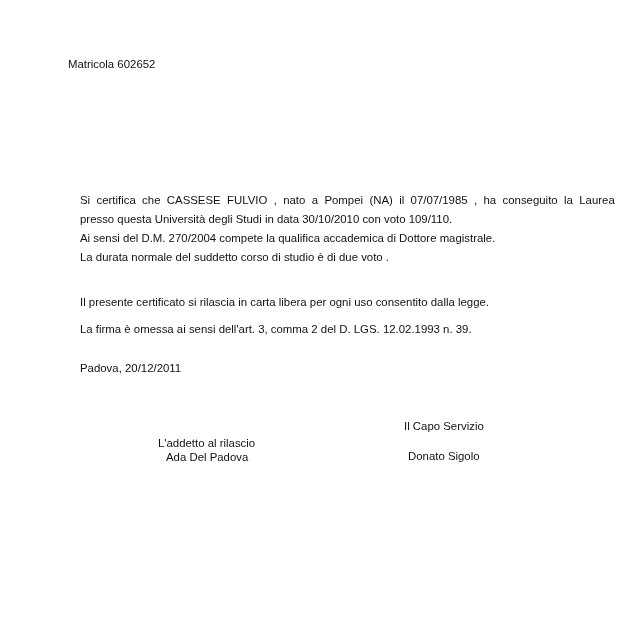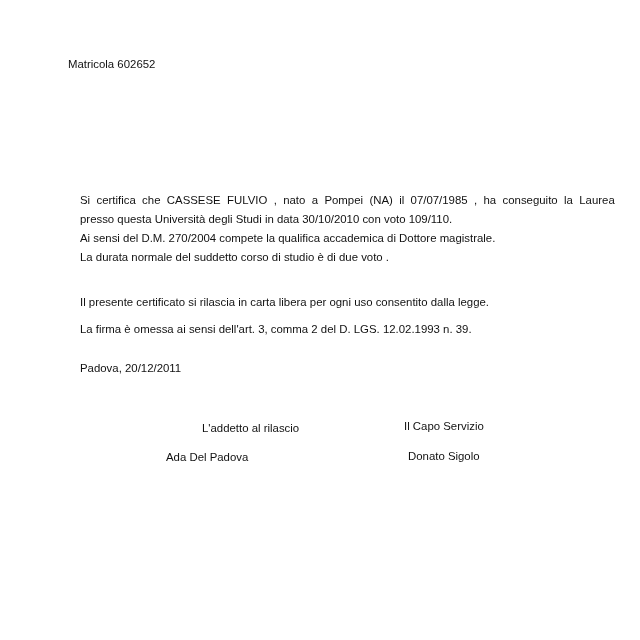--- a/index.html
+++ b/index.html
@@ -29,21 +29,21 @@
     }
     .justify {
       text-align: justify;
       text-align-last: left;
       word-spacing: 1px;
     }
     .line { white-space: nowrap; }
     .para-gap { }
     .legal { left: 80px; }
     .date { left: 80px; top: 362px; }
-    .sig-label-left { left: 158px; top: 422px; margin-left: 44px; }
+    .sig-label-left { left: 158px; top: 437px; }
     .sig-label-right { left: 404px; top: 420px; }
     .sig-name-left { left: 166px; top: 451px; }
     .sig-name-right { left: 408px; top: 450px; }
   </style>
 </head>
 <body>
 
 <div class="abs matricola">Matricola 602652</div>
 
 <div class="abs certif">

